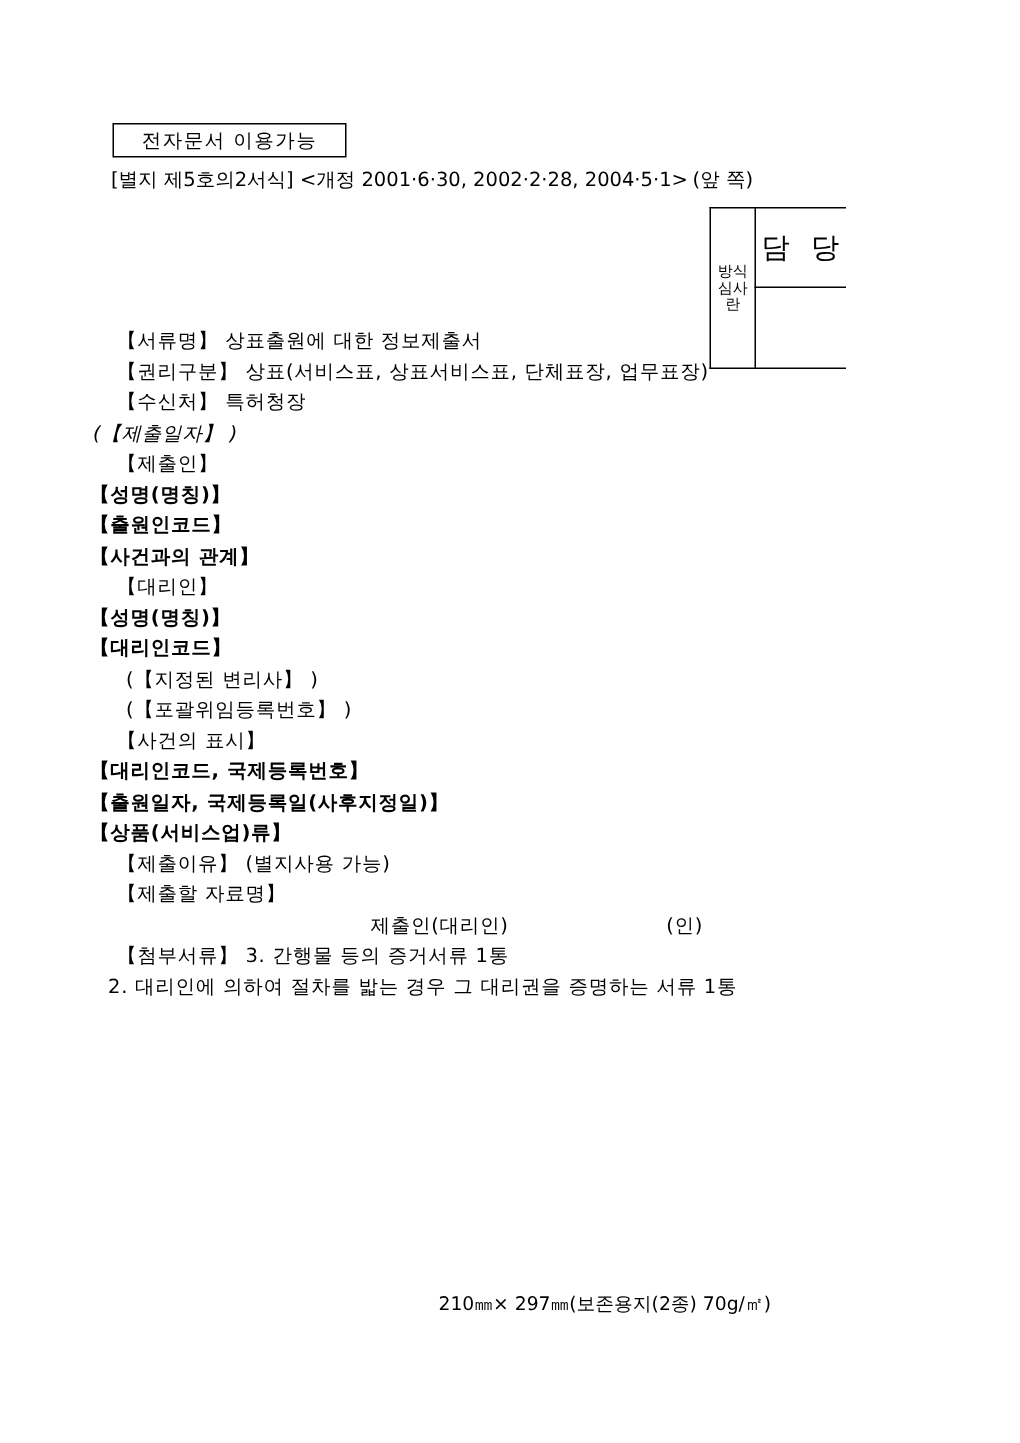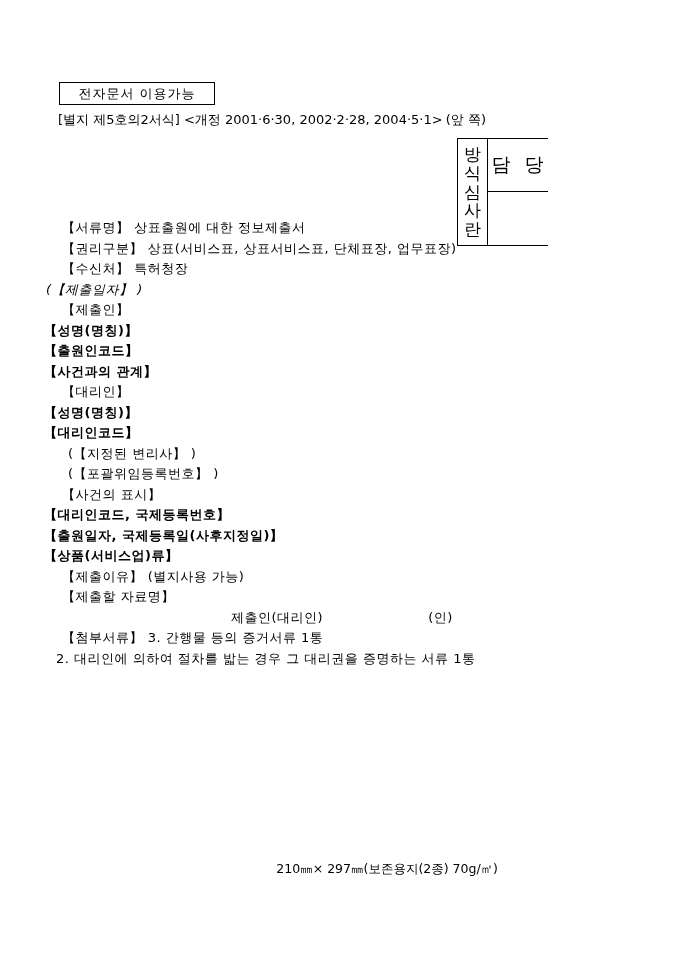--- a/index.html
+++ b/index.html
@@ -9,20 +9,21 @@
   }
   .page {
     position: relative;
     width: 548px;
     height: 962px;
     background: #ffffff;
     color: #000000;
     font-family: "DejaVu Sans", "Liberation Sans", sans-serif;
     font-size: 13px;
     overflow: hidden;
+    margin-left: 16px;
   }
 
   
   .badge-box {
     position: absolute;
     left: 59px;
     top: 82px;
     width: 156px;
     height: 23px;
     border: 1.5px solid #000;
@@ -61,21 +62,21 @@
     padding: 0;
     font-weight: normal;
     font-size: 19px;
     text-align: center;
     vertical-align: middle;
   }
   .review-table .vlabel {
     width: 25px;
     line-height: 1.1;
     word-break: break-all;
-    font-size: 17px;
+    font-size: 10px;
     padding: 1px 2px;
   }
   .review-table .col1 { width: 63px; height: 25px; letter-spacing: 4px; }
   .review-table .col2 { width: 72px; height: 25px; letter-spacing: 2px; }
   .review-table .empty-cell { height: 53px; }
 
   
   .body-lines {
     position: absolute;
     left: 0;

